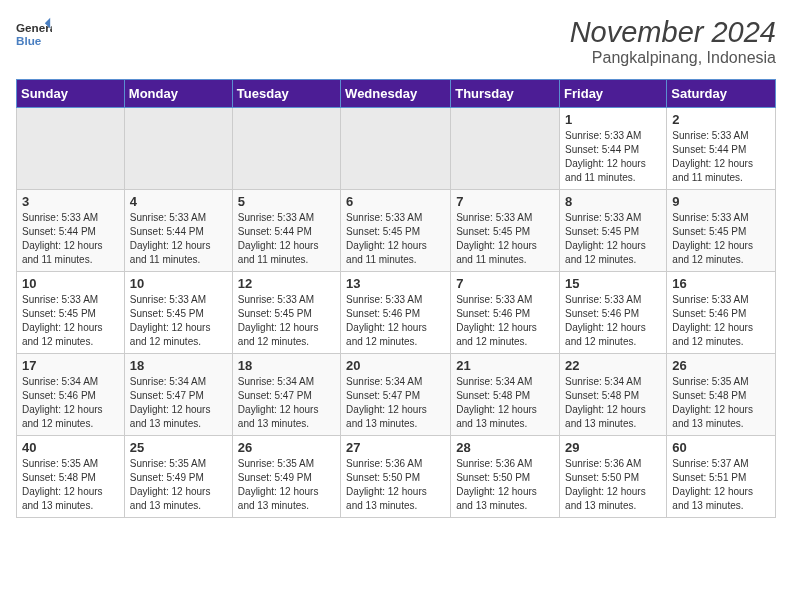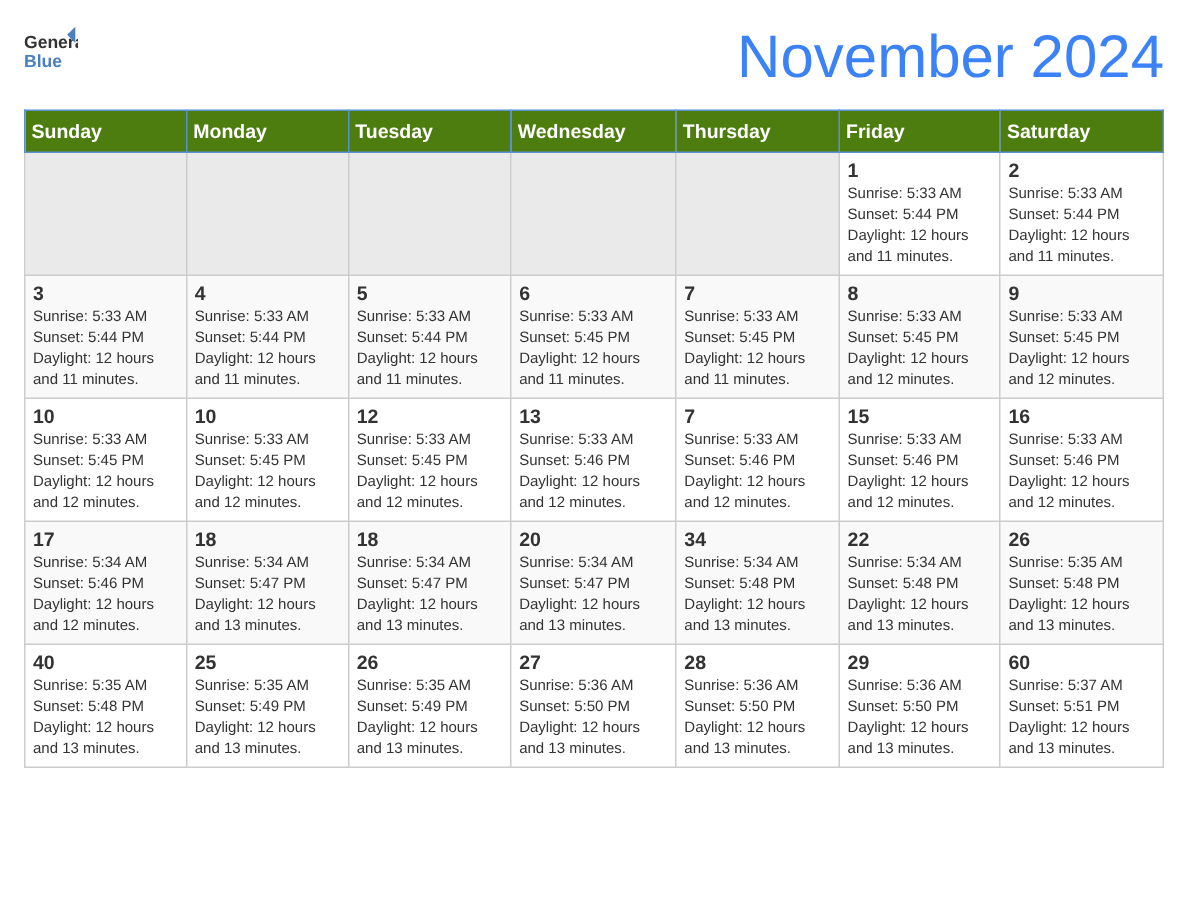--- a/index.html
+++ b/index.html
@@ -22,34 +22,35 @@
       gap: 4px;
     }
     .logo-icon {
       width: 36px;
       height: 36px;
     }
     .title-area {
       text-align: right;
     }
     .month-title {
-      font-size: 40px;
+      font-size: 29px;
       font-weight: 300;
-      color: #3b82f6;
+      color: #404040;
+      font-style: italic;
     }
     .location-title {
       font-size: 16px;
       color: #555;
     }
     .calendar {
       width: 100%;
       border-collapse: collapse;
     }
     .calendar th {
-      background-color: #4d7c0f;
+      background-color: #4c1d95;
       color: #fff;
       font-size: 13px;
       font-weight: bold;
       padding: 6px 4px;
       text-align: left;
       border: 1px solid #5a8fd1;
     }
     .calendar td {
       border: 1px solid #ccc;
       vertical-align: top;
@@ -88,20 +89,21 @@
 <div class="header-area">
   <div class="logo">
     <svg class="logo-icon" viewBox="0 0 40 40">
       <text y="18" font-size="13" font-weight="bold" fill="#333">General</text>
       <text y="32" font-size="13" font-weight="bold" fill="#4a7fc1">Blue</text>
       <polygon points="32,8 38,2 38,14" fill="#4a7fc1"></polygon>
     </svg>
   </div>
   <div class="title-area">
     <div class="month-title">November 2024</div>
+    <div class="location-title">Pangkalpinang, Indonesia</div>
   </div>
 </div>
 
 <table class="calendar">
   <thead>
     <tr>
     <th>Sunday</th>
         <th>Monday</th>
         <th>Tuesday</th>
         <th>Wednesday</th>
@@ -197,21 +199,21 @@
         </td>
         <td>
           <span class="day-number">18</span>
           <div class="day-info">Sunrise: 5:34 AM<br>Sunset: 5:47 PM<br>Daylight: 12 hours and 13 minutes.</div>
         </td>
         <td>
           <span class="day-number">20</span>
           <div class="day-info">Sunrise: 5:34 AM<br>Sunset: 5:47 PM<br>Daylight: 12 hours and 13 minutes.</div>
         </td>
         <td>
-          <span class="day-number">34</span>
+          <span class="day-number">21</span>
           <div class="day-info">Sunrise: 5:34 AM<br>Sunset: 5:48 PM<br>Daylight: 12 hours and 13 minutes.</div>
         </td>
         <td>
           <span class="day-number">22</span>
           <div class="day-info">Sunrise: 5:34 AM<br>Sunset: 5:48 PM<br>Daylight: 12 hours and 13 minutes.</div>
         </td>
         <td>
           <span class="day-number">26</span>
           <div class="day-info">Sunrise: 5:35 AM<br>Sunset: 5:48 PM<br>Daylight: 12 hours and 13 minutes.</div>
         </td>

